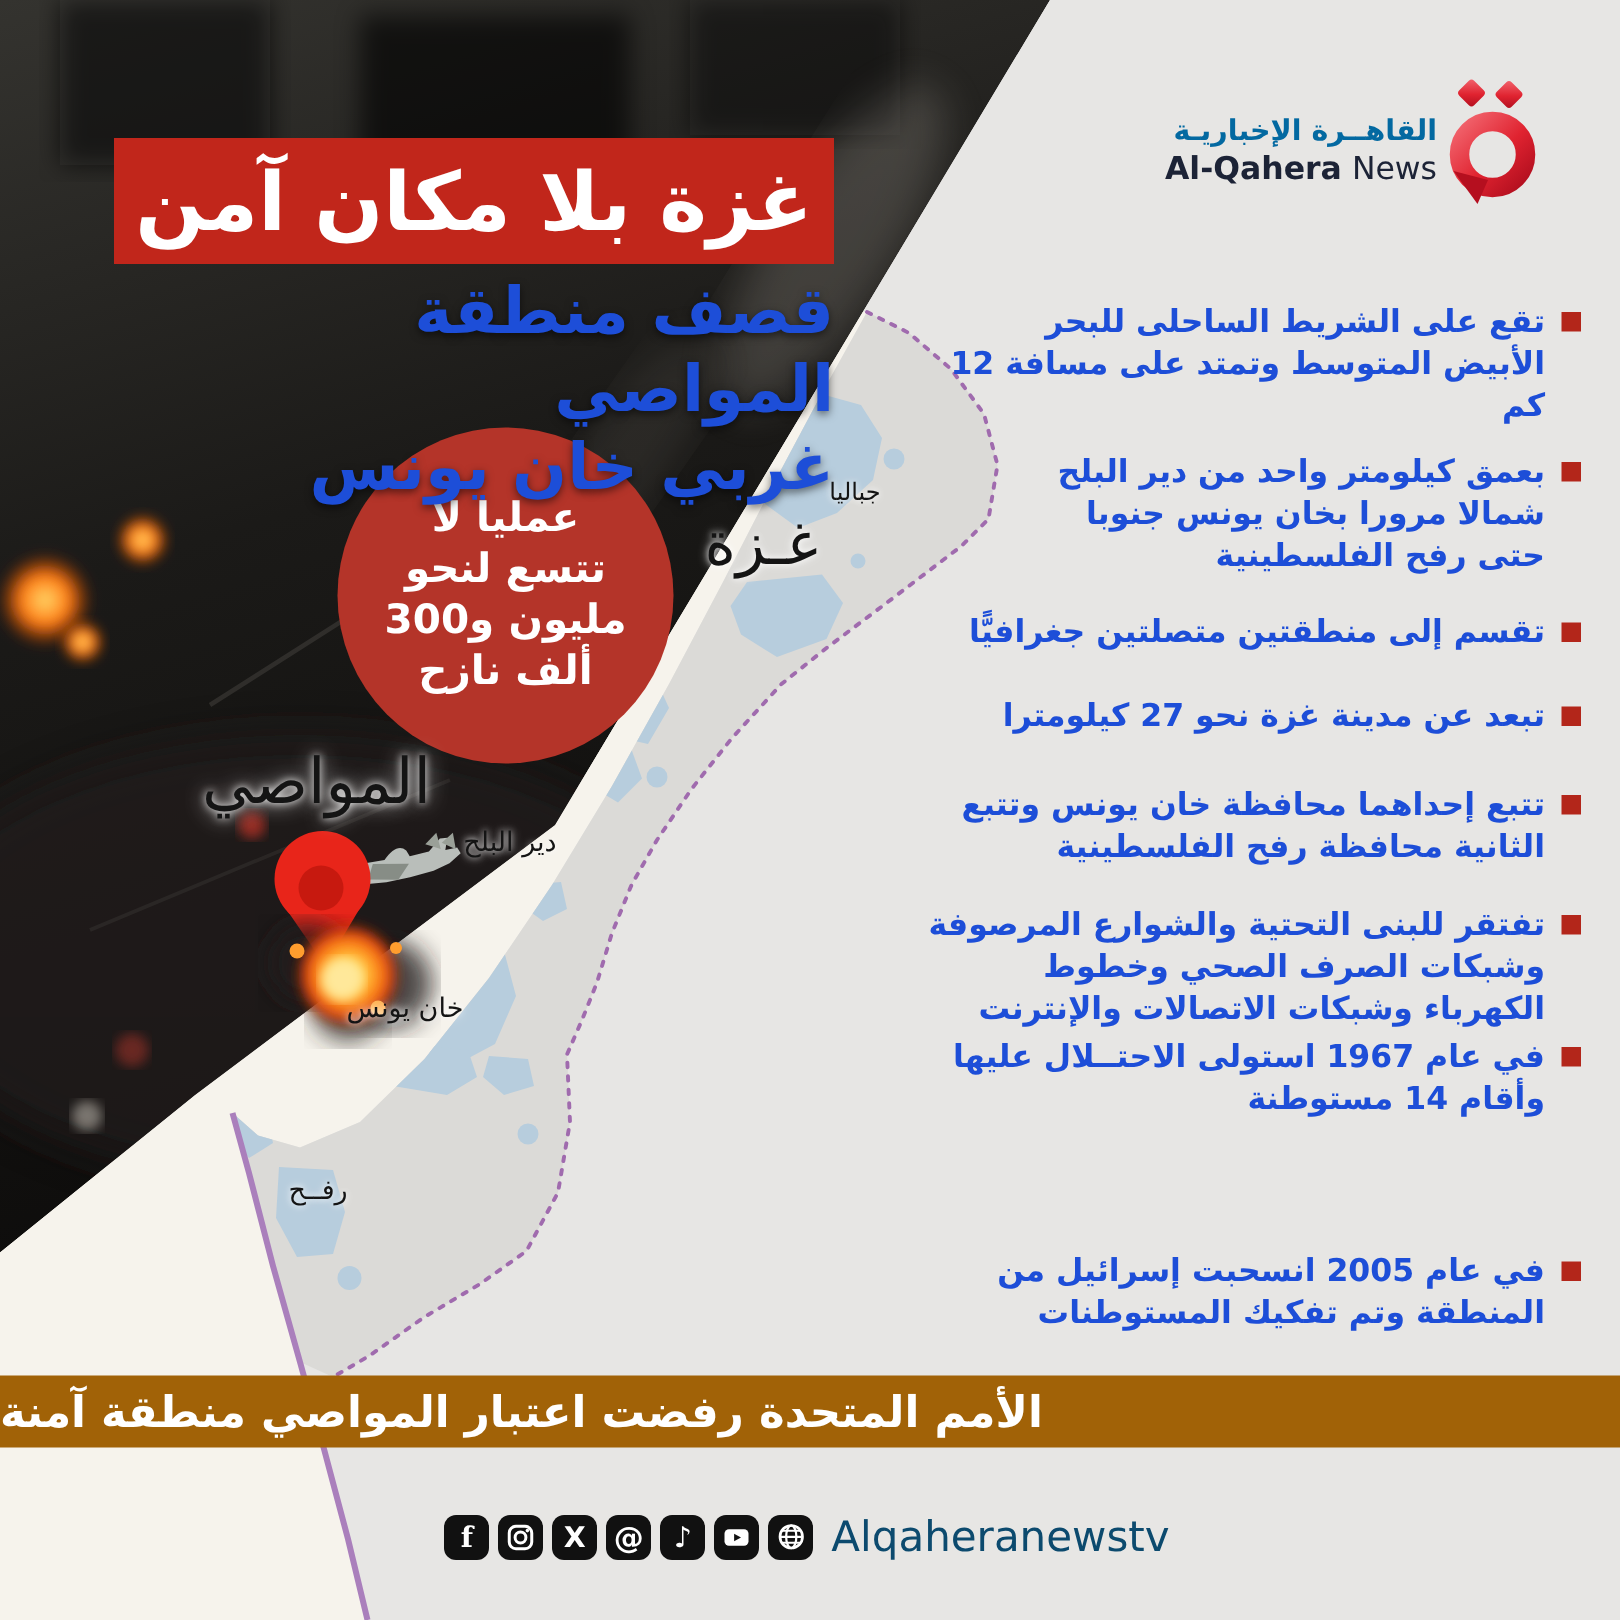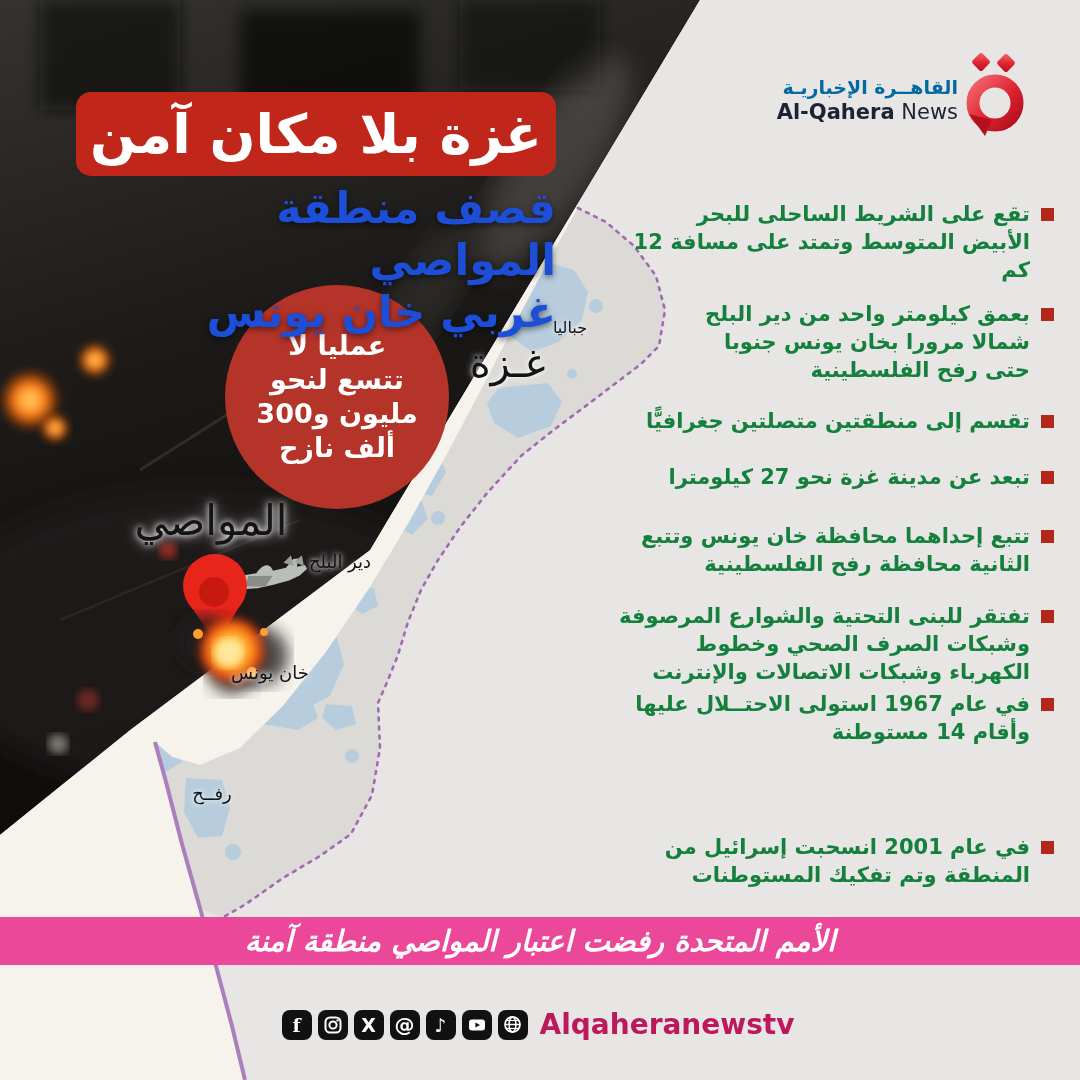--- a/index.html
+++ b/index.html
@@ -5,21 +5,21 @@
   html,body{margin:0;padding:0;background:#888;}
   #canvas{
     position:relative;width:1080px;height:1080px;overflow:hidden;
     background:#e7e6e4;
     font-family:"DejaVu Sans",sans-serif;
   }
   .abs{position:absolute;}
   
   #title-box{
     left:76px;top:92px;width:480px;height:84px;background:#c1261b;
-    display:flex;align-items:center;justify-content:center;z-index:6;border-radius:15px;
+    display:flex;align-items:center;justify-content:center;z-index:6;
   }
   #title-box .t{color:#fff;font-size:54px;font-weight:bold;direction:rtl;white-space:nowrap;}
   #subtitle{
     left:80px;top:182px;width:476px;z-index:6;direction:rtl;text-align:right;
     color:#1d4ed8;font-weight:bold;font-size:43px;line-height:52px;
     text-shadow:0 2px 6px rgba(0,0,0,.55);
   }
   
   #logo-text-ar{right:122px;top:76px;z-index:6;direction:rtl;color:#0369a1;
     font-size:19px;font-weight:bold;text-align:center;}
@@ -38,30 +38,30 @@
   #lbl-gaza{left:455px;top:340px;width:105px;font-size:40px;letter-spacing:1px;}
   #lbl-deir{left:298px;top:551px;width:84px;font-size:18px;}
   #lbl-khan{left:220px;top:662px;width:100px;font-size:18px;
     text-shadow:0 0 5px rgba(255,255,255,.9),0 0 10px rgba(255,255,255,.7);}
   #lbl-rafah{left:173px;top:783px;width:78px;font-size:18px;}
   #lbl-mawasi{left:126px;top:496px;width:170px;font-size:42px;
     text-shadow:0 0 6px rgba(255,255,255,.95),0 0 14px rgba(255,255,255,.8);}
   
   .bullet{right:26px;width:424px;z-index:6;display:flex;direction:rtl;gap:11px;}
   .bullet .sq{flex:0 0 13px;width:13px;height:13px;background:#b3261a;margin-top:8px;}
-  .bullet .tx{color:#15803d;font-weight:bold;font-size:21px;line-height:28px;text-align:right;}
-  
-  #banner{left:0;top:917px;width:1080px;height:48px;background:#ec4899;z-index:7;
-    display:flex;align-items:center;justify-content:center;font-style:italic;}
+  .bullet .tx{color:#1d4ed8;font-weight:bold;font-size:21px;line-height:28px;text-align:right;}
+  
+  #banner{left:0;top:917px;width:1080px;height:48px;background:#a16207;z-index:7;
+    display:flex;align-items:center;justify-content:flex-start;}
   #banner .t{color:#fff;font-weight:bold;font-size:29px;direction:rtl;}
   
   #footer{left:0;top:1008px;width:1080px;z-index:7;display:flex;align-items:center;justify-content:center;gap:6px;}
   .sicon{width:30px;height:30px;background:#111;border-radius:8px;color:#fff;
     display:flex;align-items:center;justify-content:center;font-size:19px;font-weight:bold;}
-  #handle{color:#be185d;font-weight:bold;font-size:28px;margin-right:4px;margin-left:6px;}
+  #handle{color:#0c4a6e;font-weight:normal;font-size:28px;margin-right:4px;margin-left:6px;}
 </style>
 </head>
 <body>
 
 <div id="canvas">
 
   <svg class="abs" width="1080" height="1080" viewBox="0 0 1080 1080" style="left:0;top:0;z-index:1;">
     <defs>
       <linearGradient id="photoBase" x1="0" y1="0" x2="0.25" y2="1">
         <stop offset="0" stop-color="#34332f"></stop>
@@ -230,21 +230,21 @@
   <div class="abs bullet" style="top:522px">
       <div class="sq"></div>
       <div class="tx">تتبع إحداهما محافظة خان يونس وتتبع الثانية محافظة رفح الفلسطينية</div>
     </div>
   <div class="abs bullet" style="top:690px;width:440px">
       <div class="sq"></div>
       <div class="tx">في عام 1967 استولى الاحتــلال عليها وأقام 14 مستوطنة</div>
     </div>
   <div class="abs bullet" style="top:833px">
       <div class="sq"></div>
-      <div class="tx">في عام 2001 انسحبت إسرائيل من المنطقة وتم تفكيك المستوطنات</div>
+      <div class="tx">في عام 2005 انسحبت إسرائيل من المنطقة وتم تفكيك المستوطنات</div>
     </div>
 
   <div id="banner" class="abs">
     <div class="t">الأمم المتحدة رفضت اعتبار المواصي منطقة آمنة</div>
   </div>
 
   <div id="footer" class="abs">
     <span class="sicon" style="font-family:'DejaVu Serif',serif;">f</span>
     <span class="sicon">
       <svg width="18" height="18" viewBox="0 0 18 18">

